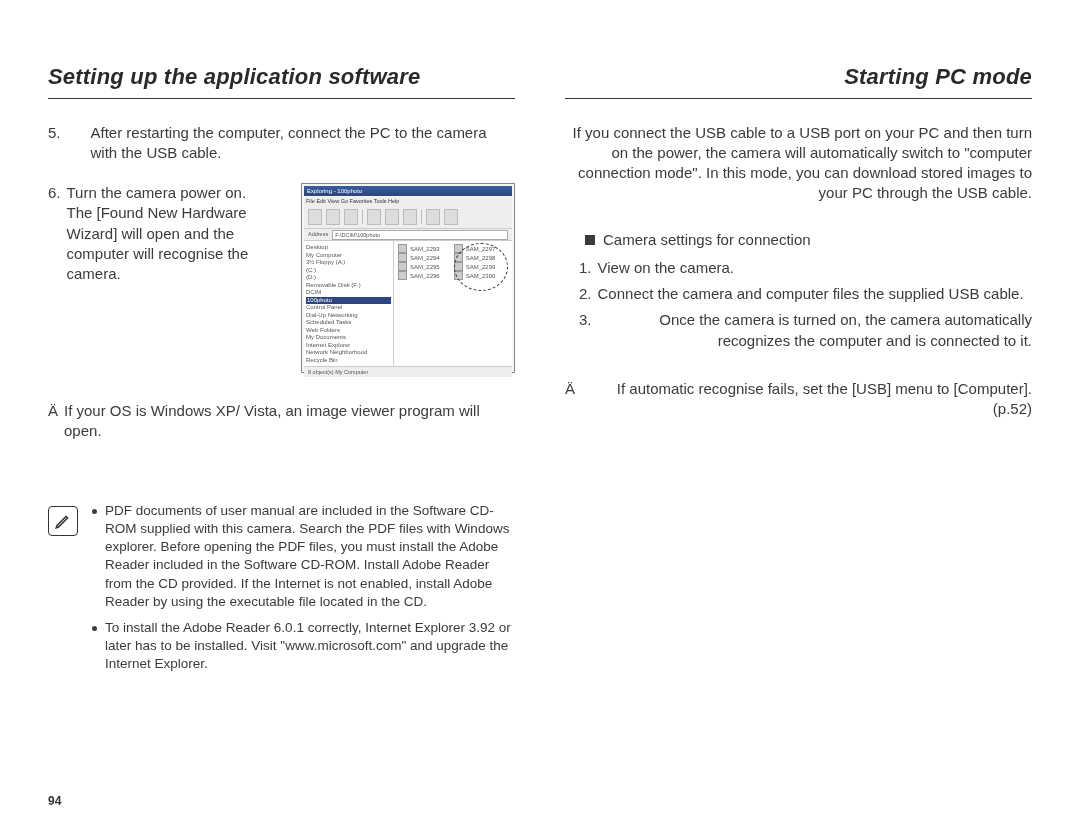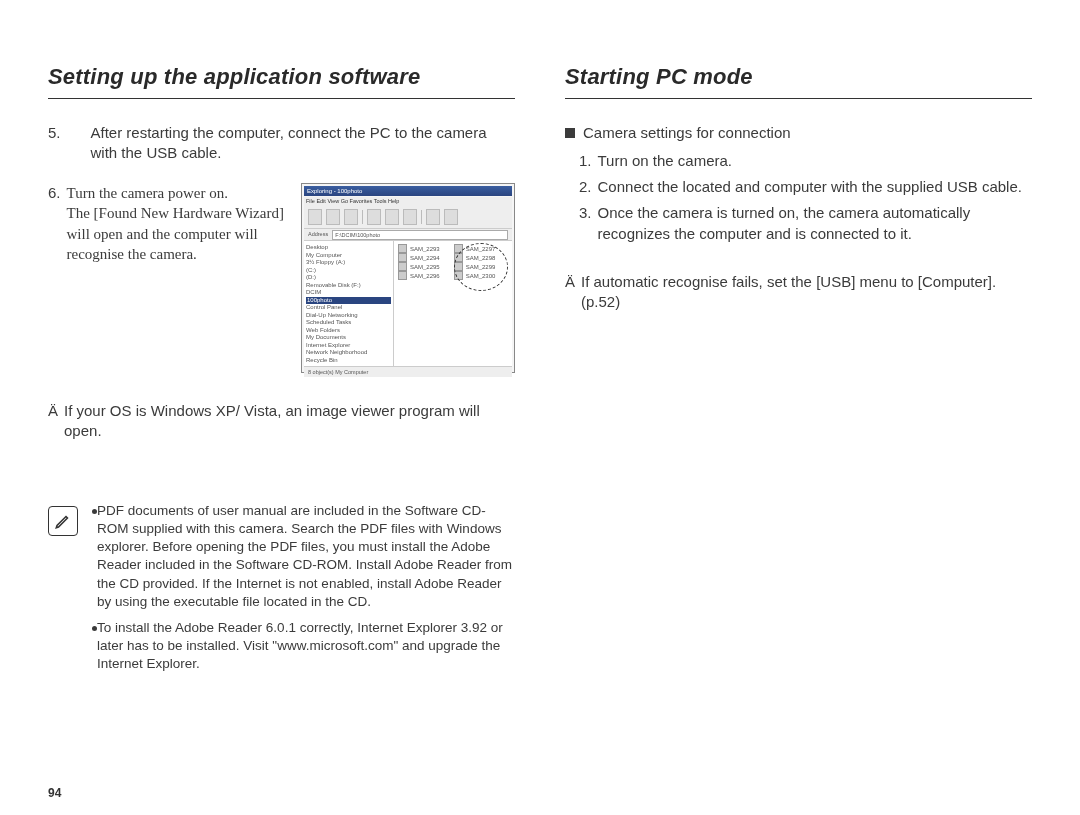--- a/index.html
+++ b/index.html
@@ -21,20 +21,21 @@
     display: flex;
     gap: 40px;
   }
   .col {
     width: 475px;
     display: flex;
     flex-direction: column;
   }
   .col-right {
     margin-left: 10px;
+    text-align: right;
   }
   h2.section-title {
     font-size: 22px;
     font-weight: bold;
     font-style: italic;
     color: #2a2a2a;
     margin: 0 0 6px 0;
     letter-spacing: 0.2px;
   }
   .title-rule {
@@ -50,20 +51,21 @@
   .step-num { flex: 0 0 auto; }
   .step-body { flex: 1 1 auto; margin-left: 24px; }
   .intro-para {
     margin-bottom: 26px;
   }
   .sub-heading {
     display: flex;
     align-items: flex-start;
     gap: 8px;
     margin-bottom: 8px;
+    margin-left: 20px;
   }
   .square {
     width: 10px;
     height: 10px;
     background: #3b3b3b;
     margin-top: 5px;
     flex: 0 0 auto;
   }
   .num-list {
     padding-left: 14px;
@@ -79,21 +81,21 @@
     margin-top: 22px;
   }
   .note-mark { flex: 0 0 auto; }
   .note-body { flex: 1 1 auto; }
 
   
   .step6-row {
     display: flex;
     gap: 12px;
   }
-  .step6-text { flex: 1 1 auto; font-family: Liberation Serif, serif; }
+  .step6-text { flex: 1 1 auto; }
   .shot {
     width: 214px;
     height: 190px;
     border: 1px solid #888;
     background: #f5f5f5;
     font-size: 6px;
     color: #555;
     position: relative;
     box-sizing: border-box;
     padding: 2px;
@@ -171,29 +173,30 @@
     justify-content: center;
     flex: 0 0 auto;
     margin-top: 4px;
   }
   .info-icon svg { width: 18px; height: 18px; }
   .info-list {
     flex: 1 1 auto;
   }
   .info-item {
     display: flex;
+    gap: 8px;
     margin-bottom: 8px;
   }
   .bullet-dot {
     width: 5px; height:5px; background:#3b3b3b; border-radius:50%; margin-top:7px; flex:0 0 auto;
   }
   .page-num {
     position: absolute;
     left: 48px;
-    bottom: 14px;
+    bottom: 6px;
     font-size: 12px;
     font-weight: bold;
     color: #333;
   }
   .page-wrap { position: relative; width:967px; height:815px;}
 </style>
 </head>
 <body>
 <div class="page-wrap">
 <div class="page">
@@ -319,34 +322,35 @@
         <div>To install the Adobe Reader 6.0.1 correctly, Internet Explorer 3.92 or later has to be installed. Visit "www.microsoft.com" and upgrade the Internet Explorer.</div>
       </div>
     </div>
   </div>
 </div>
 
 <div class="col col-right">
   <h2 class="section-title">Starting PC mode</h2>
   <div class="title-rule"></div>
 
+  <div class="intro-para">If you connect the USB cable to a USB port on your PC and then turn on the power, the camera will automatically switch to "computer connection mode". In this mode, you can download stored images to your PC through the USB cable.</div>
 
   <div class="sub-heading">
     <div class="square"></div>
     <div>Camera settings for connection</div>
   </div>
 
   <div class="num-list">
     <div class="num-item">
       <div> 1.</div>
-      <div>Turn on the camera.</div>
+      <div>View on the camera.</div>
     </div>
     <div class="num-item">
       <div> 2.</div>
-      <div>Connect the located and computer with the supplied USB cable.</div>
+      <div>Connect the camera and computer files the supplied USB cable.</div>
     </div>
     <div class="num-item">
       <div> 3.</div>
       <div>Once the camera is turned on, the camera automatically recognizes the computer and is connected to it.</div>
     </div>
   </div>
 
   <div class="note">
     <div class="note-mark">Ä</div>
     <div class="note-body">If automatic recognise fails, set the [USB] menu to [Computer]. (p.52)</div>

